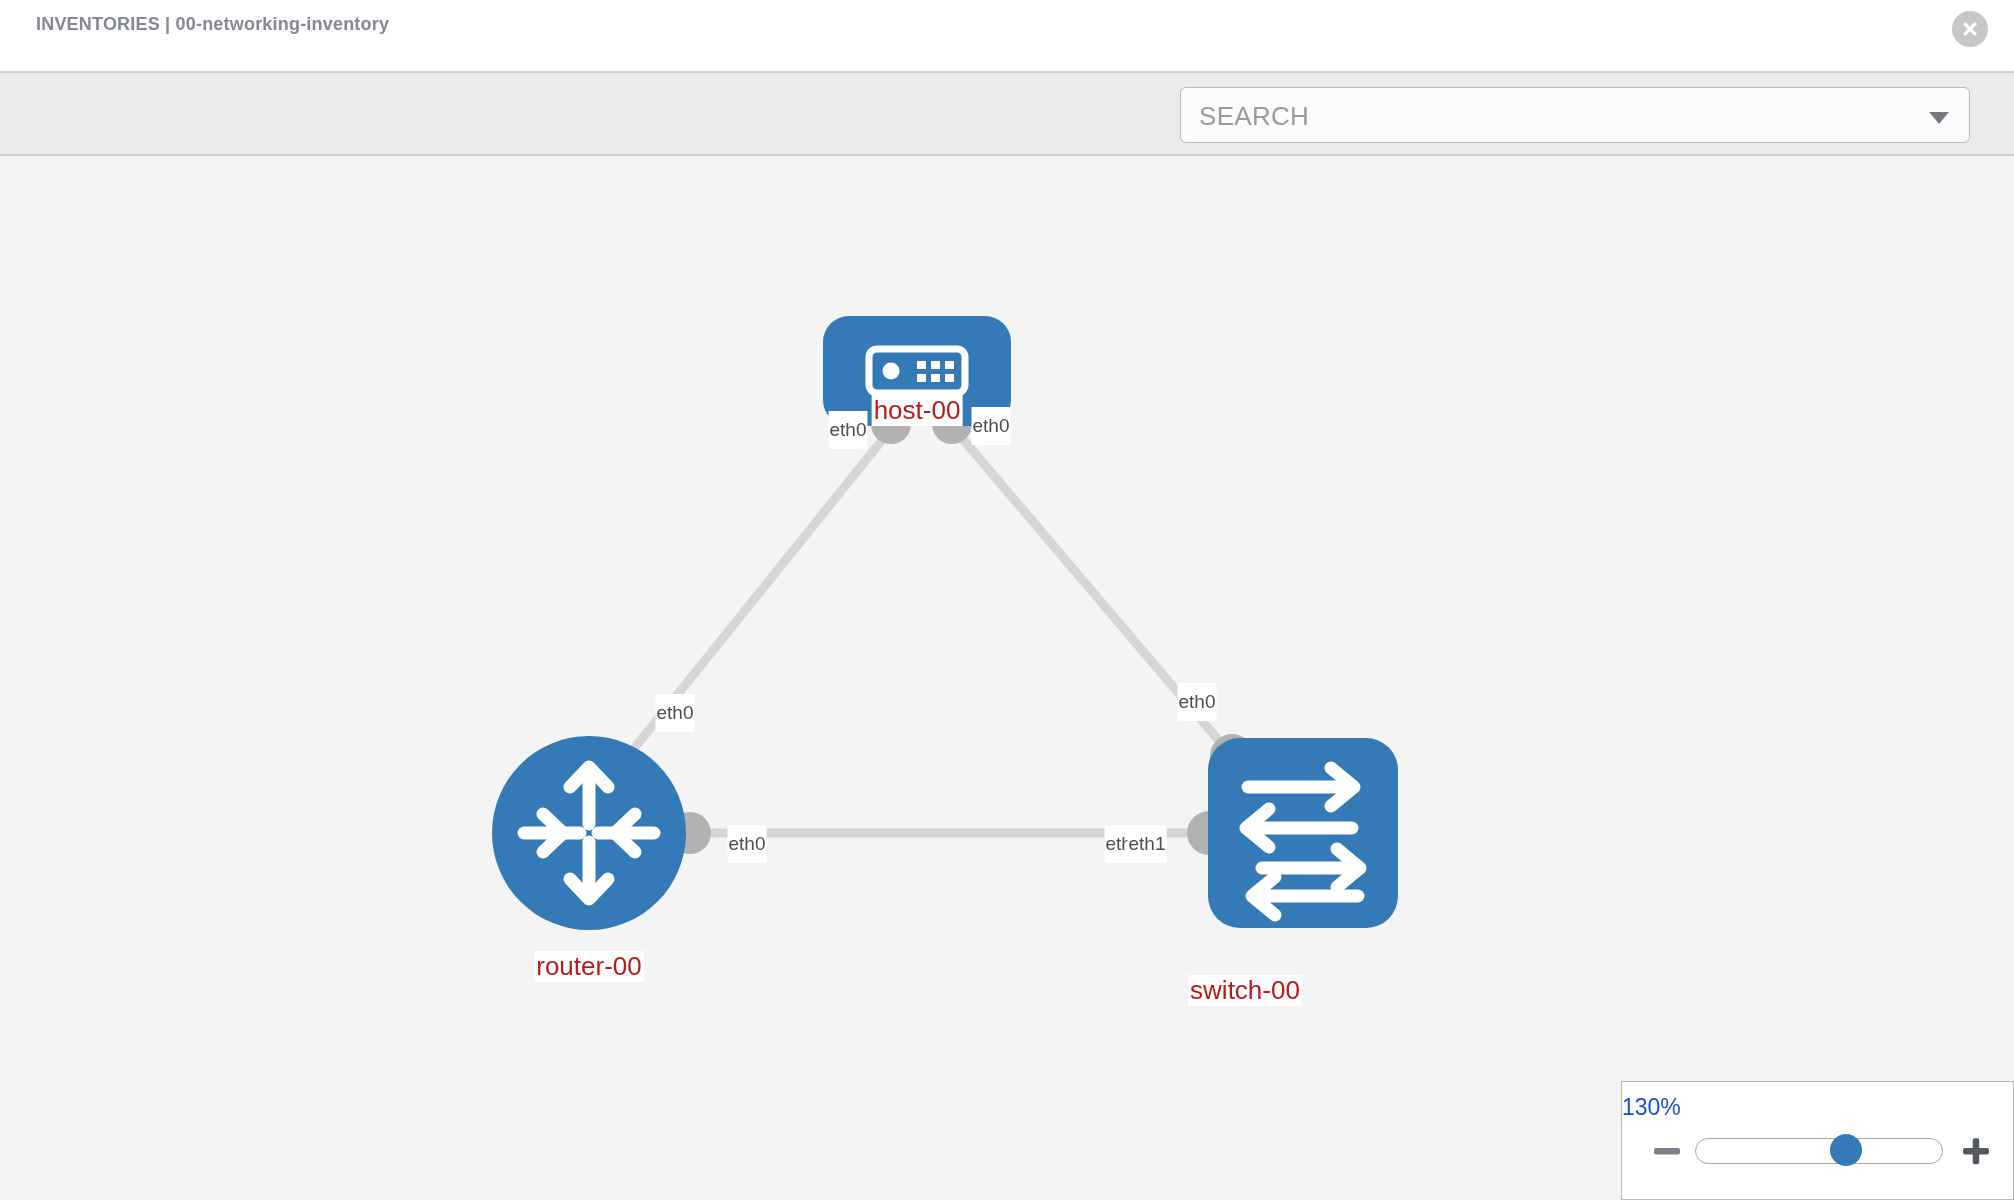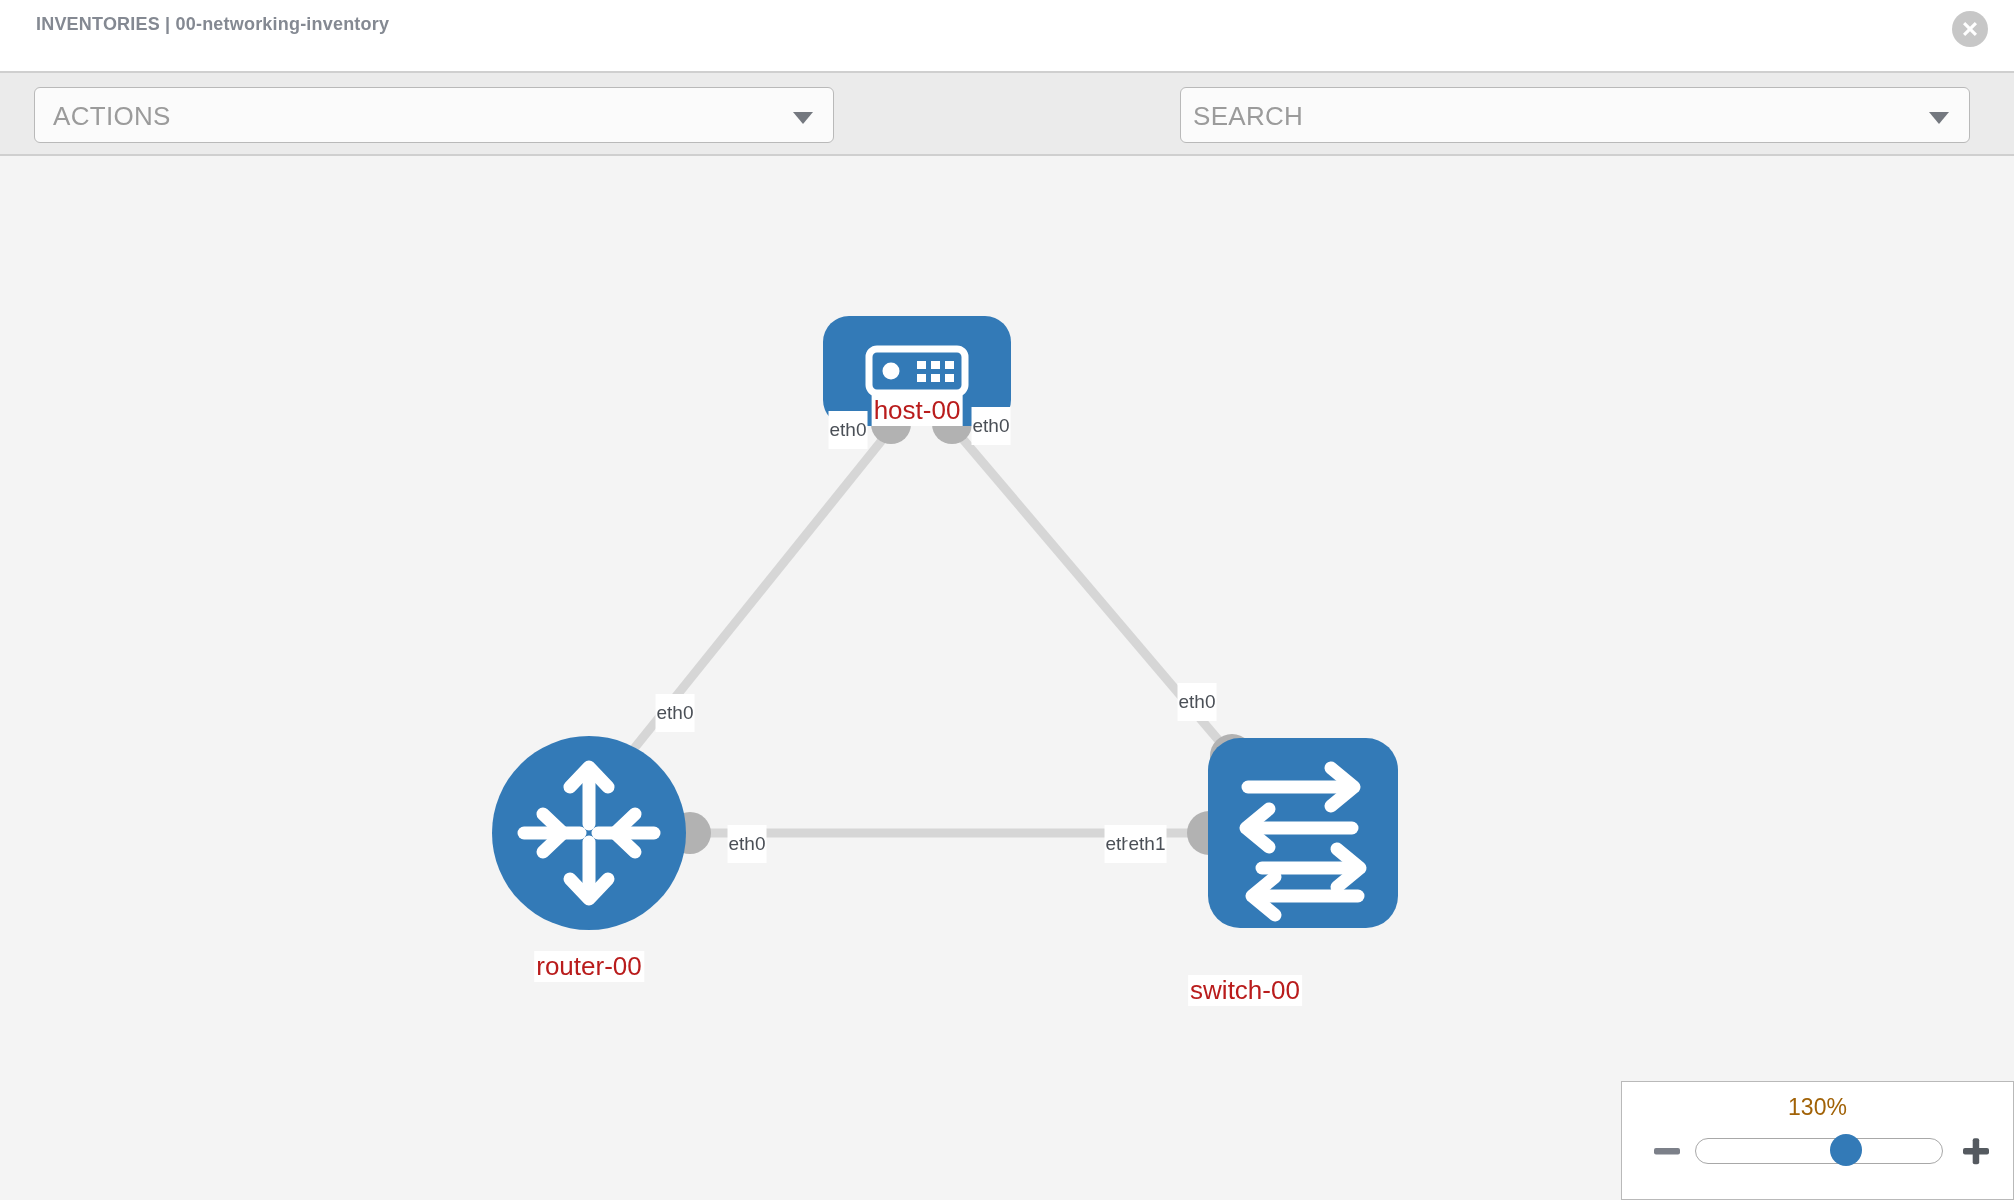--- a/index.html
+++ b/index.html
@@ -100,21 +100,21 @@
     top: 14px;
     width: 790px;
     height: 56px;
     background: #fbfbfb;
     border: 1px solid #b9b9b9;
     border-radius: 6px;
     box-sizing: border-box;
   }
   .search-select .label {
     position: absolute;
-    left: 12px;
+    left: 18px;
     top: 13px;
     font-size: 26px;
     color: #9b9b9b;
     letter-spacing: 0.3px;
   }
 
   
   .canvas {
     position: absolute;
     left: 0; top: 156px;
@@ -156,23 +156,22 @@
     height: 119px;
     background: #ffffff;
     border: 1px solid #b9b9b9;
     box-sizing: border-box;
   }
   .zoom-value {
     position: absolute;
     top: 12px;
     left: 0;
     width: 100%;
-    text-align: center;
     font-size: 23px;
-    color: #a16207;
+    color: #1d4ed8;
   }
   .zoom-row {
     position: absolute;
     top: 50px;
     left: 0;
     width: 100%;
     height: 40px;
   }
   .zoom-minus, .zoom-plus {
     position: absolute;
@@ -211,24 +210,20 @@
 <div class="header">
   <div class="header-title">INVENTORIES | 00-networking-inventory</div>
   <div class="close-btn">
     <svg width="36" height="36" viewBox="0 0 36 36">
       <path d="M11 13.2 L13.2 11 L18 15.8 L22.8 11 L25 13.2 L20.2 18 L25 22.8 L22.8 25 L18 20.2 L13.2 25 L11 22.8 L15.8 18 Z" fill="#ffffff"></path>
     </svg>
   </div>
 </div>
 
 <div class="toolbar">
-  <div class="actions-select">
-    <span class="label">ACTIONS</span>
-    <span class="caret"></span>
-  </div>
 
   <div class="tool-icon wrench">
     <svg width="44" height="44" viewBox="0 0 44 44">
       <path d="M32.5 9.5a9 9 0 0 0-11.3 11.2L9.6 32.3a3 3 0 0 0 0 4.2l1.1 1.1a3 3 0 0 0 4.2 0l11.6-11.6A9 9 0 0 0 37.7 14.7l-5 5-4.4-4.4 5-5a9 9 0 0 0-1.8-0.8z" fill="#7c8089"></path>
       <circle cx="12.6" cy="34.8" r="1.9" fill="#ffffff"></circle>
     </svg>
   </div>
 
   <div class="tool-icon key">
     <svg width="44" height="44" viewBox="0 0 44 44">

